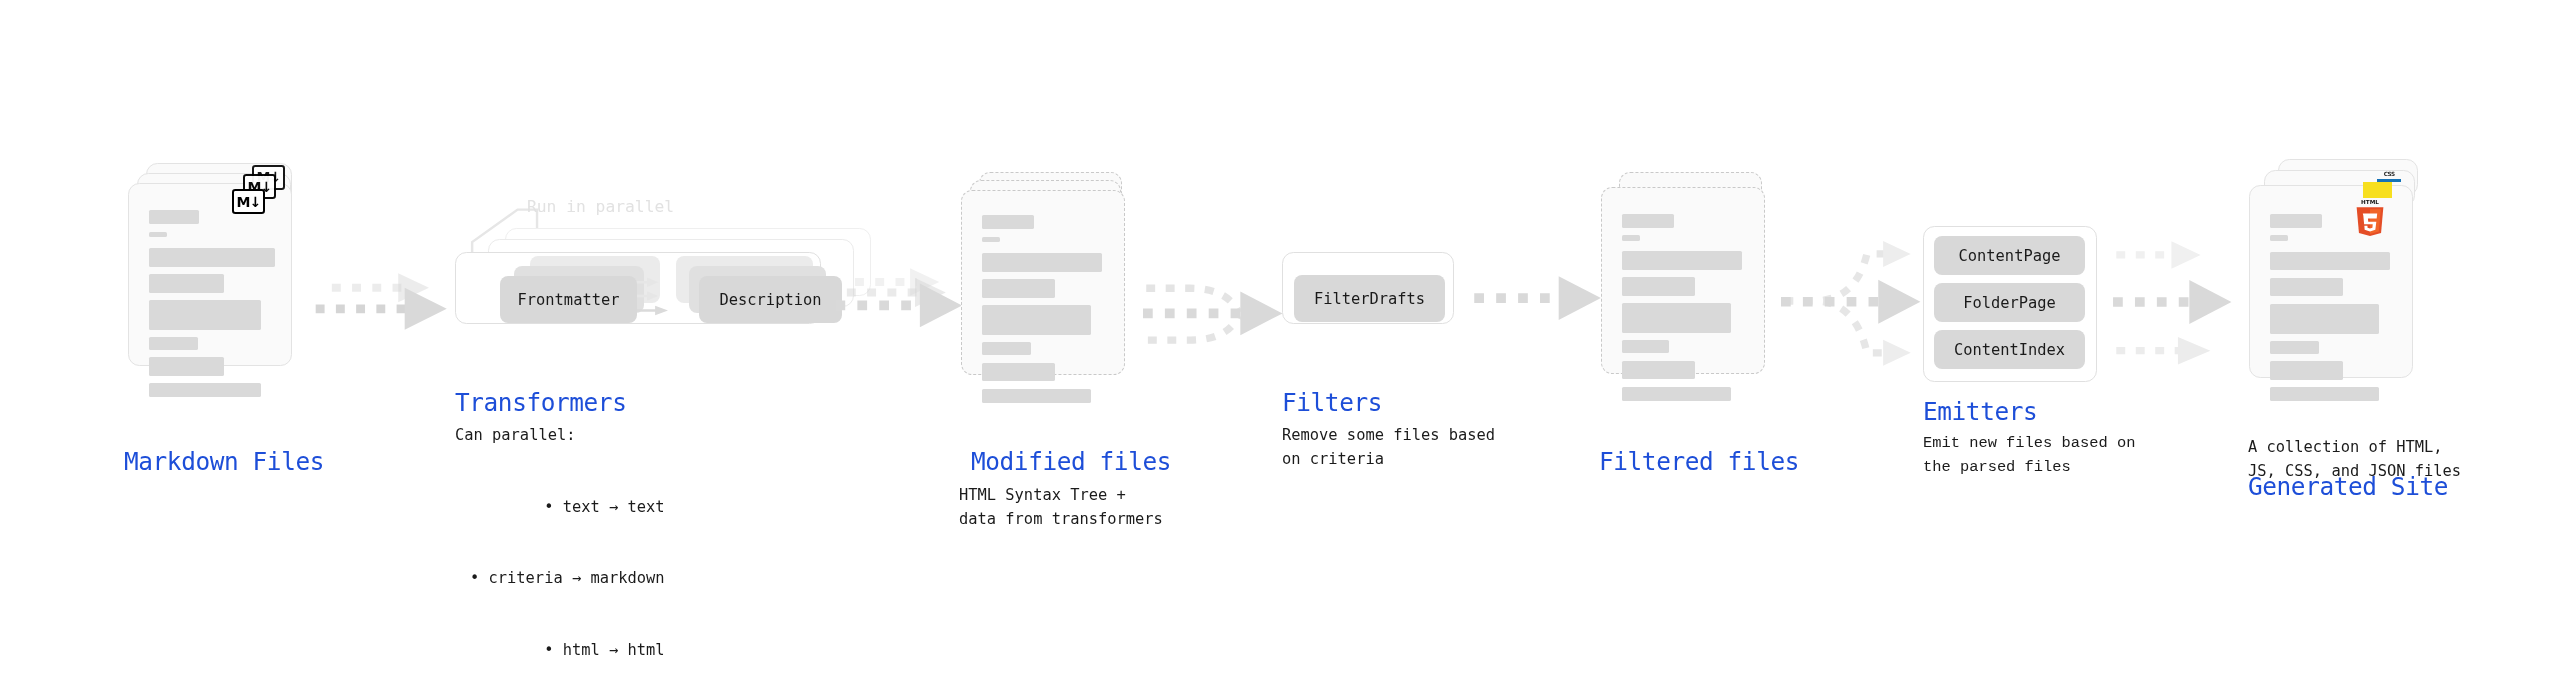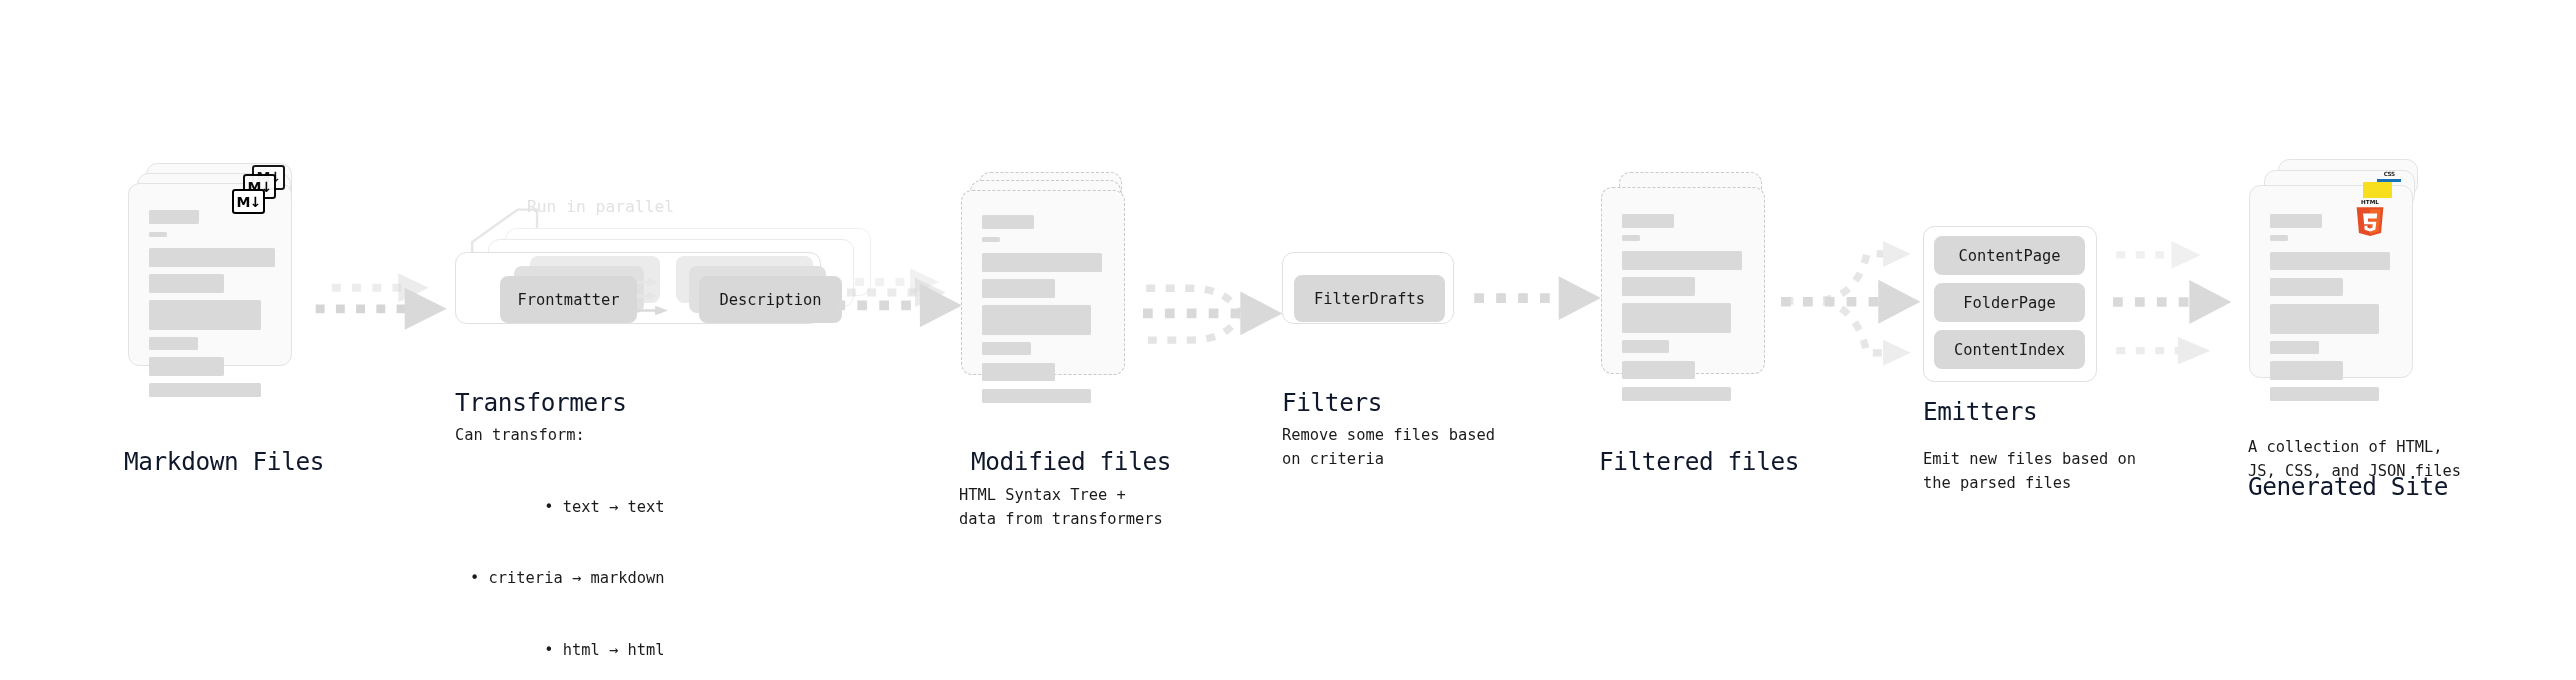--- a/index.html
+++ b/index.html
@@ -70,21 +70,21 @@
     display:flex;align-items:center;justify-content:center;
     font-family:"DejaVu Sans Mono","Liberation Mono",monospace;
     font-size:15.4px;color:#1a1a1a;letter-spacing:0px;
     box-sizing:border-box;
   }
 
   
   .stage-title{
     position:absolute;
     font-family:"DejaVu Sans Mono","Liberation Mono",monospace;
-    font-size:24.4px;color:#0f172a;white-space:nowrap;letter-spacing:-0.4px;
+    font-size:24.4px;color:#1d4ed8;white-space:nowrap;letter-spacing:-0.4px;
   }
   .stage-desc{
     position:absolute;
     font-family:"DejaVu Sans Mono","Liberation Mono",monospace;
     font-size:15.4px;color:#1b1b1b;line-height:1.55;white-space:pre;
   }
   .parallel-note{
     position:absolute;
     font-family:"DejaVu Sans Mono","Liberation Mono",monospace;
     font-size:16.3px;color:#e2e2e2;white-space:nowrap;
@@ -158,21 +158,21 @@
     <g stroke="#dadada" stroke-width="3" fill="none">
       <line x1="2" y1="44" x2="62" y2="44"></line>
     </g>
     <polygon points="58,38 74,44 58,50" fill="#dadada"></polygon>
   </svg>
 
   <div class="chip" style="left:500px;top:276px;width:137px;height:47px;">Frontmatter</div>
   <div class="chip" style="left:699px;top:276px;width:143px;height:47px;">Description</div>
 
   <div class="stage-title" style="left:455px;top:388px;">Transformers</div>
-  <div class="stage-desc" style="left:455px;top:424px;">Can transform:</div>
+  <div class="stage-desc" style="left:455px;top:424px;">Can parallel:</div>
   <ul class="bullets stage-desc" style="left:470px;top:448px;">
     <li>• text → text</li>
     <li>• criteria → markdown</li>
     <li>• html → html</li>
   </ul>
 
   <svg class="abs" style="left:829px;top:267px;" width="146" height="98" viewBox="0 0 180 120">
     <g stroke="#d5d5d5" stroke-width="10" stroke-dasharray="11 14" fill="none" opacity="0.32">
       <line x1="32" y1="18" x2="108" y2="18"></line>
     </g>
@@ -255,21 +255,21 @@
       <line x1="0" y1="81" x2="122" y2="81"></line>
     </g>
     <polygon points="120,54 172,81 120,108" fill="#d9d9d9"></polygon>
   </svg>
 
   <div class="group-card" style="left:1923px;top:226px;width:174px;height:156px;"></div>
   <div class="chip" style="left:1934px;top:236px;width:151px;height:39px;">ContentPage</div>
   <div class="chip" style="left:1934px;top:283px;width:151px;height:39px;">FolderPage</div>
   <div class="chip" style="left:1934px;top:330px;width:151px;height:39px;">ContentIndex</div>
   <div class="stage-title" style="left:1923px;top:397px;">Emitters</div>
-  <div class="stage-desc" style="left:1923px;top:448px;">Emit new files based on
+  <div class="stage-desc" style="left:1923px;top:432px;font-family:Liberation Mono, monospace;">Emit new files based on
 the parsed files</div>
 
   <svg class="abs" style="left:2113px;top:229px;" width="138" height="146" viewBox="0 0 170 180">
     <g stroke="#f0f0f0" stroke-width="9" stroke-dasharray="11 13" fill="none">
       <line x1="4" y1="32" x2="76" y2="32"></line>
     </g>
     <polygon points="72,15 108,32 72,49" fill="#f0f0f0"></polygon>
 
     <g stroke="#d9d9d9" stroke-width="12" stroke-dasharray="12 15" fill="none">
       <line x1="0" y1="90" x2="96" y2="90"></line>

